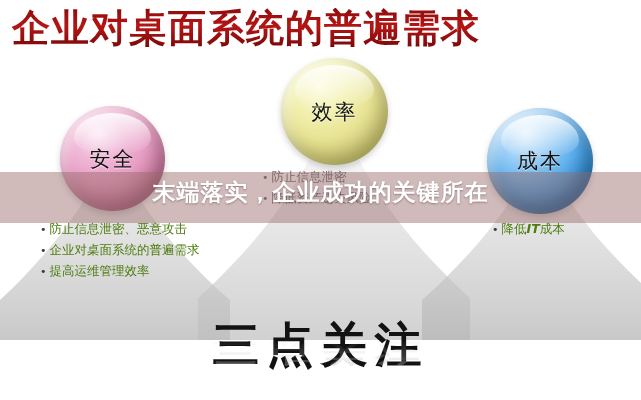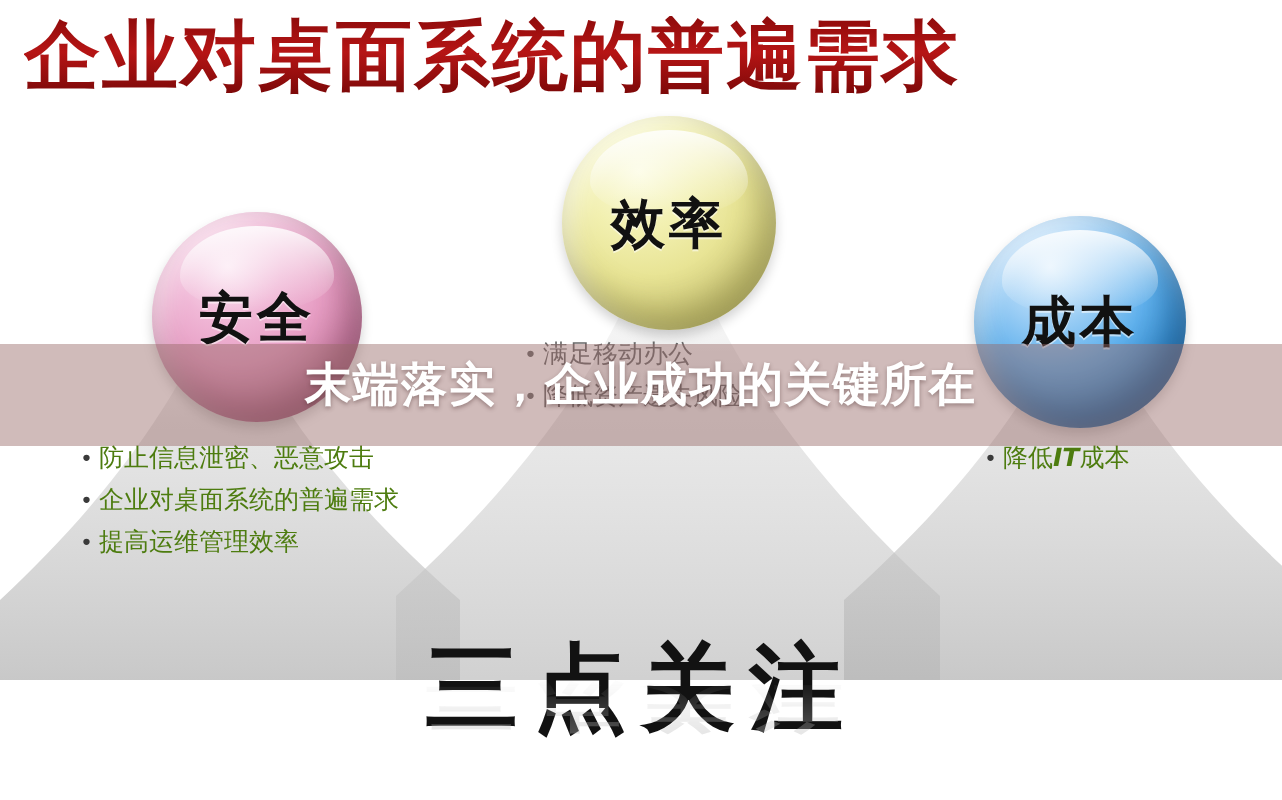--- a/index.html
+++ b/index.html
@@ -56,29 +56,29 @@
     top: 7%;
     width: 74%;
     height: 40%;
     border-radius: 50% 50% 45% 45% / 60% 60% 40% 40%;
     background: linear-gradient(180deg, rgba(255,255,255,0.85) 0%, rgba(255,255,255,0.30) 60%, rgba(255,255,255,0) 100%);
     pointer-events: none;
   }
   .sphere .lbl {
     position: relative;
     z-index: 3;
-    font-size: 27px;
-    font-weight: bold;
+    font-size: 21px;
+    font-weight: normal;
     color: #111111;
     letter-spacing: 2px;
     text-shadow: 0 1px 0 rgba(255,255,255,0.55);
   }
 
   #sphere-security {
-    left: 76px; top: 106px; width: 105px; height: 105px;
+    left: 60px; top: 106px; width: 105px; height: 105px;
     background:
       radial-gradient(circle at 36% 26%, #fbe6f2 0%, #f0b7d6 26%, #e79ec4 48%, #c77a9f 74%, #9c5877 100%);
     box-shadow: inset -6px -9px 16px rgba(90,40,62,0.42), inset 5px 6px 12px rgba(255,255,255,0.55), 0 3px 6px rgba(0,0,0,0.18);
   }
   #sphere-efficiency {
     left: 281px; top: 58px; width: 107px; height: 107px;
     background:
       radial-gradient(circle at 36% 26%, #fbfbdc 0%, #f2f0b0 28%, #e8e495 50%, #cfc977 76%, #a9a451 100%);
     box-shadow: inset -6px -9px 16px rgba(96,92,40,0.40), inset 5px 6px 12px rgba(255,255,255,0.60), 0 3px 6px rgba(0,0,0,0.18);
   }
@@ -208,21 +208,21 @@
     <span class="lbl">成本</span>
   </div>
 
   <div class="bullets" id="bullets-security">
     <span class="bi">防止信息泄密、恶意攻击</span>
     <span class="bi">企业对桌面系统的普遍需求</span>
     <span class="bi">提高运维管理效率</span>
   </div>
 
   <div class="bullets" id="bullets-efficiency">
-    <span class="bi">满足移动办公</span>
+    <span class="bi">防止信息泄密</span>
     <span class="bi">降低资产遗失风险</span>
   </div>
 
   <div class="bullets" id="bullets-cost">
     <span class="bi">降低<b>IT</b>成本</span>
   </div>
 
   <div class="bottom-wrap">
     <div class="bottom-text">三点关注</div>
     <div class="bottom-reflect">三点关注</div>

